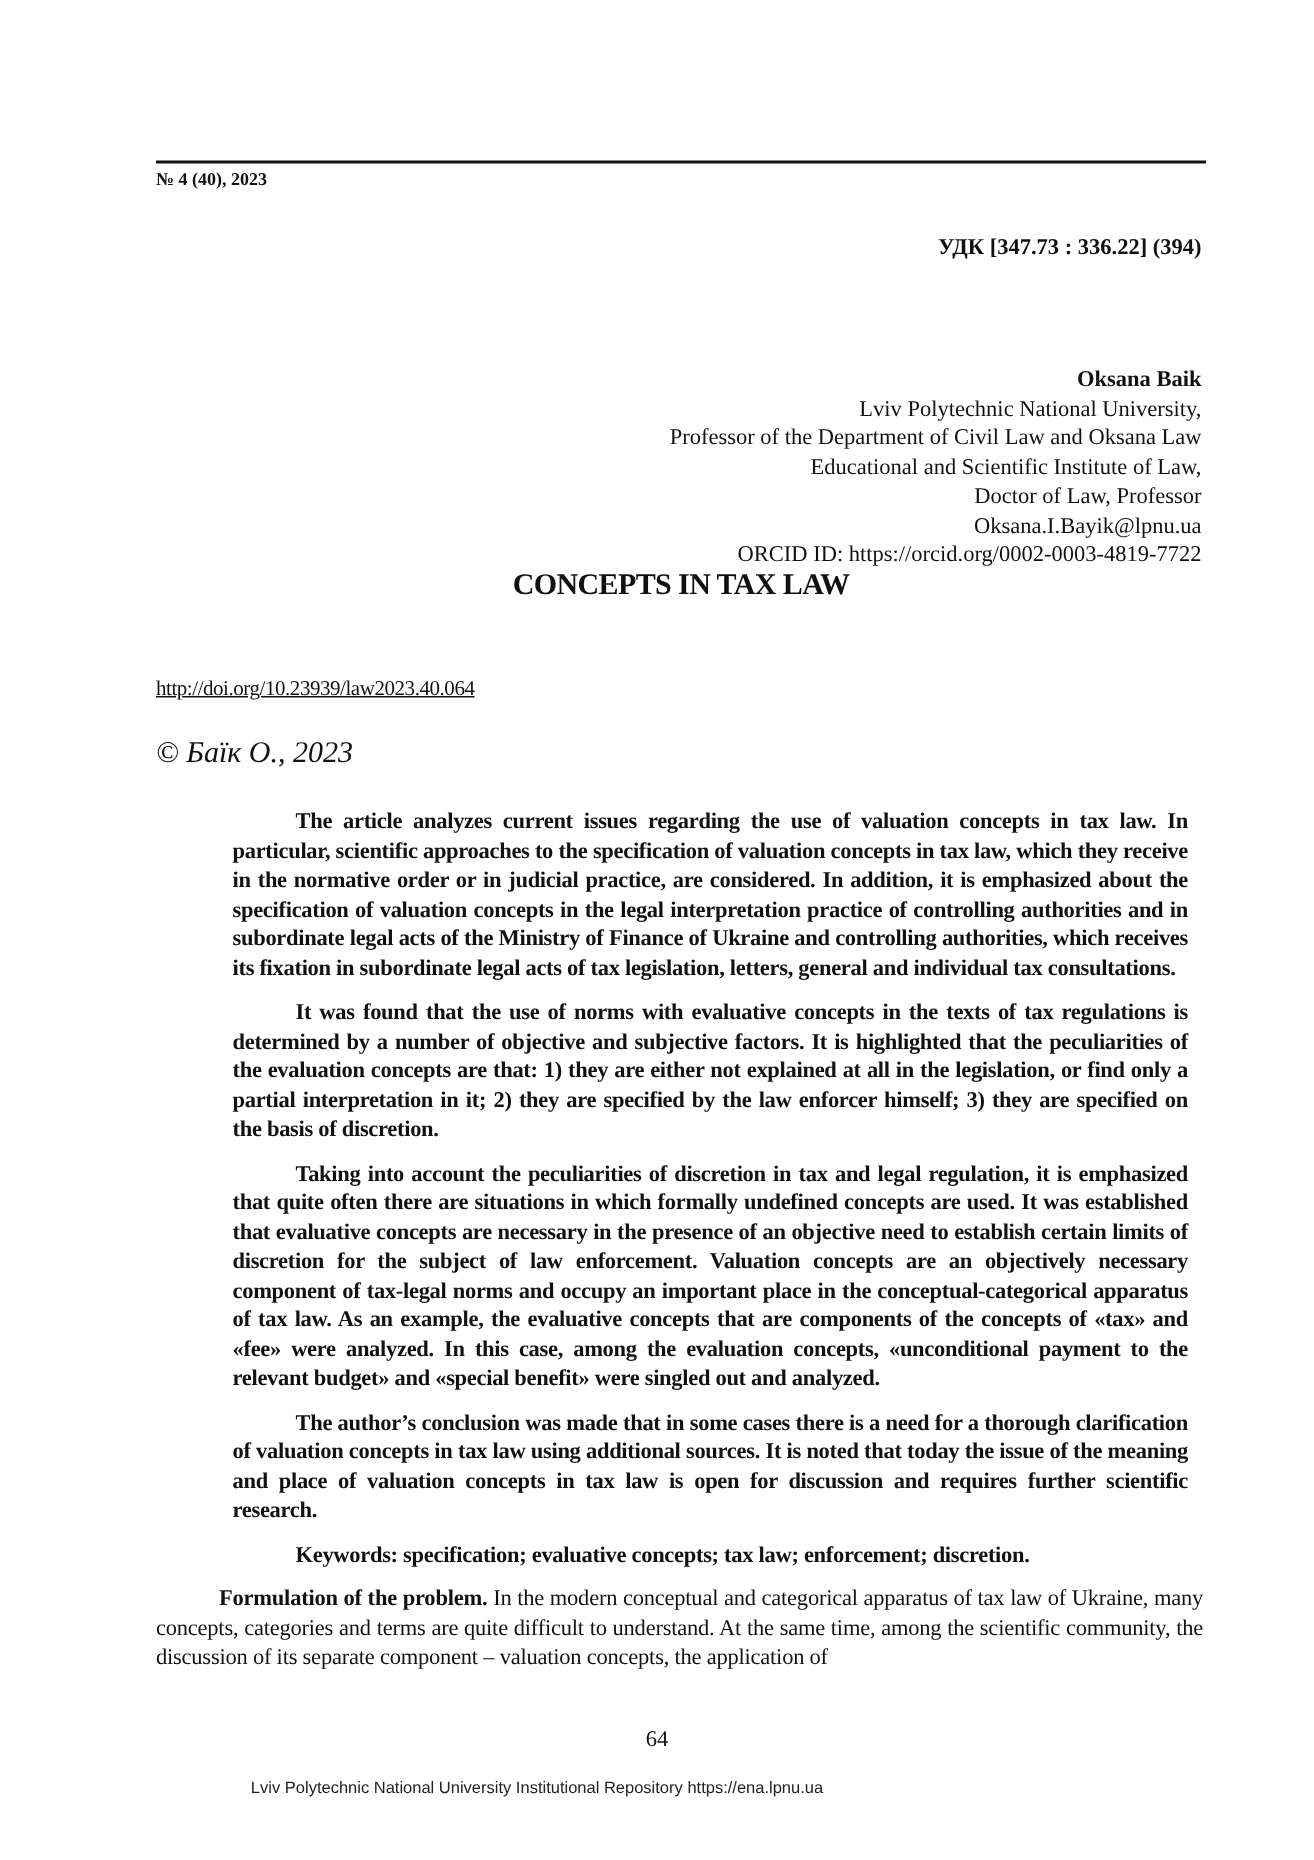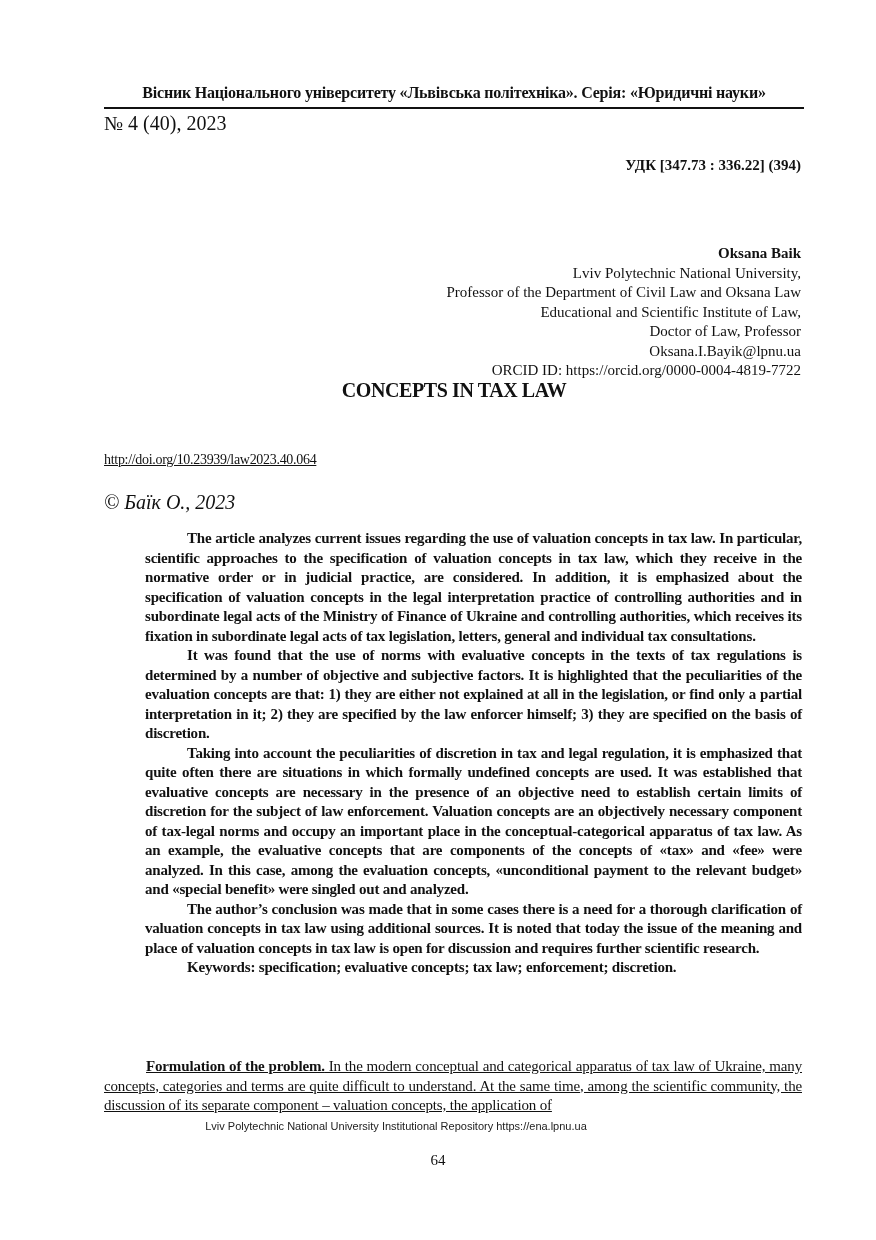--- a/index.html
+++ b/index.html
@@ -1,52 +1,51 @@
 <!DOCTYPE html>
 <html><head>
 <meta charset="utf-8">
 <style>
   html, body { margin: 0; padding: 0; background: #ffffff; }
   body { width: 876px; height: 1240px; position: relative; overflow: hidden; color: #111; font-family: "Liberation Serif", serif; }
   .page { position: absolute; left: 0; top: 0; width: 876px; height: 1240px; }
   .journal-header { position: absolute; left: 104px; width: 700px; top: 84px; font-weight: bold; font-size: 16px; text-align: center; letter-spacing: -0.2px; }
   .header-rule { position: absolute; left: 104px; width: 700px; top: 107px; height: 0; border-top: 2px solid #111; }
-  .issue { position: absolute; left: 104px; top: 112px; font-weight: normal; font-size: 20px; }
+  .issue { position: absolute; left: 104px; top: 112px; font-weight: bold; font-size: 12px; }
   .udc { position: absolute; right: 75px; top: 157px; font-weight: bold; font-size: 15px; text-align: right; }
   .author-block { position: absolute; right: 75px; top: 196px; text-align: right; font-size: 15px; line-height: 19.5px; }
   .author-name { font-weight: bold; margin-top: 48px; }
   .title { position: absolute; left: 104px; width: 700px; top: 378px; text-align: center; font-weight: bold; font-size: 20px; line-height: 25px; letter-spacing: -0.4px; }
   .doi { position: absolute; left: 104px; top: 452px; font-size: 14px; letter-spacing: -0.3px; text-decoration: underline; }
   .copyright { position: absolute; left: 104px; top: 491px; font-size: 20px; font-style: italic; }
   .abstract { position: absolute; left: 145px; width: 657px; top: 529px; font-weight: bold; font-size: 15px; line-height: 19.5px; text-align: justify; letter-spacing: -0.2px; }
-  .abstract p { margin: 0; text-indent: 42px; }
-  .body-text { position: absolute; left: 104px; width: 698px; top: 1057px; font-size: 15px; line-height: 19.5px; text-align: justify; letter-spacing: -0.15px; text-decoration: underline; }
+  .abstract p { margin: 10px; text-indent: 42px; }
+  .body-text { position: absolute; left: 104px; width: 698px; top: 1057px; font-size: 15px; line-height: 19.5px; text-align: justify; letter-spacing: -0.15px; }
   .body-text p { margin: 0; text-indent: 42px; }
   .body-text .lead { font-weight: bold; }
   .page-number { position: absolute; left: 0; width: 876px; top: 1152px; text-align: center; font-size: 15px; }
-  .repo-footer { position: absolute; left: 0; width: 716px; top: 1120px; text-align: center; font-family: "Liberation Sans", sans-serif; font-size: 11px; color: #222; margin-left: 38px; }
+  .repo-footer { position: absolute; left: 0; width: 716px; top: 1186px; text-align: center; font-family: "Liberation Sans", sans-serif; font-size: 11px; color: #222; }
 </style>
 </head>
 <body>
 
 <div class="page">
-  <div class="journal-header">Вісник Національного університету «Львівська політехніка». Серія: «Юридичні науки»</div>
   <div class="header-rule"></div>
   <div class="issue">№ 4 (40), 2023</div>
 
   <div class="udc">УДК [347.73 : 336.22] (394)</div>
 
   <div class="author-block">
     <div class="author-name">Oksana Baik</div>
     <div>Lviv Polytechnic National University,</div>
     <div>Professor of the Department of Civil Law and Oksana Law</div>
     <div>Educational and Scientific Institute of Law,</div>
     <div>Doctor of Law, Professor</div>
     <div>Oksana.I.Bayik@lpnu.ua</div>
-    <div>ORCID ID: https://orcid.org/0000-0004-4819-7722</div>
+    <div>ORCID ID: https://orcid.org/0002-0003-4819-7722</div>
   </div>
 
   <div class="title">
     <div>CONCEPTS IN TAX LAW</div>
   </div>
 
   <div class="doi">http://doi.org/10.23939/law2023.40.064</div>
   <div class="copyright">© Баїк О., 2023</div>
 
   <div class="abstract">

